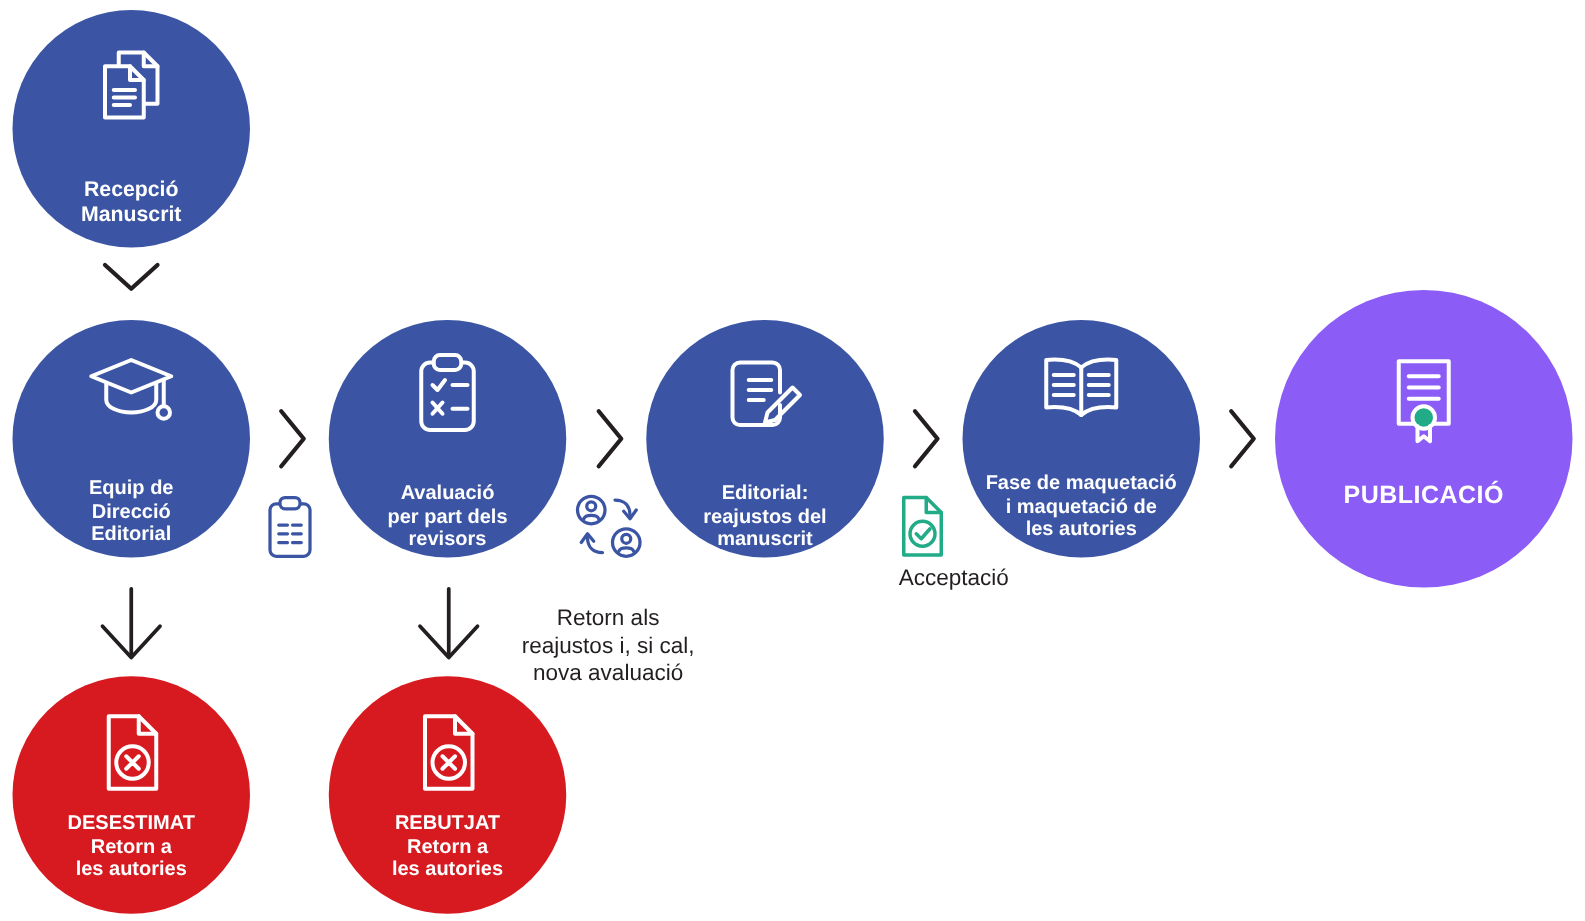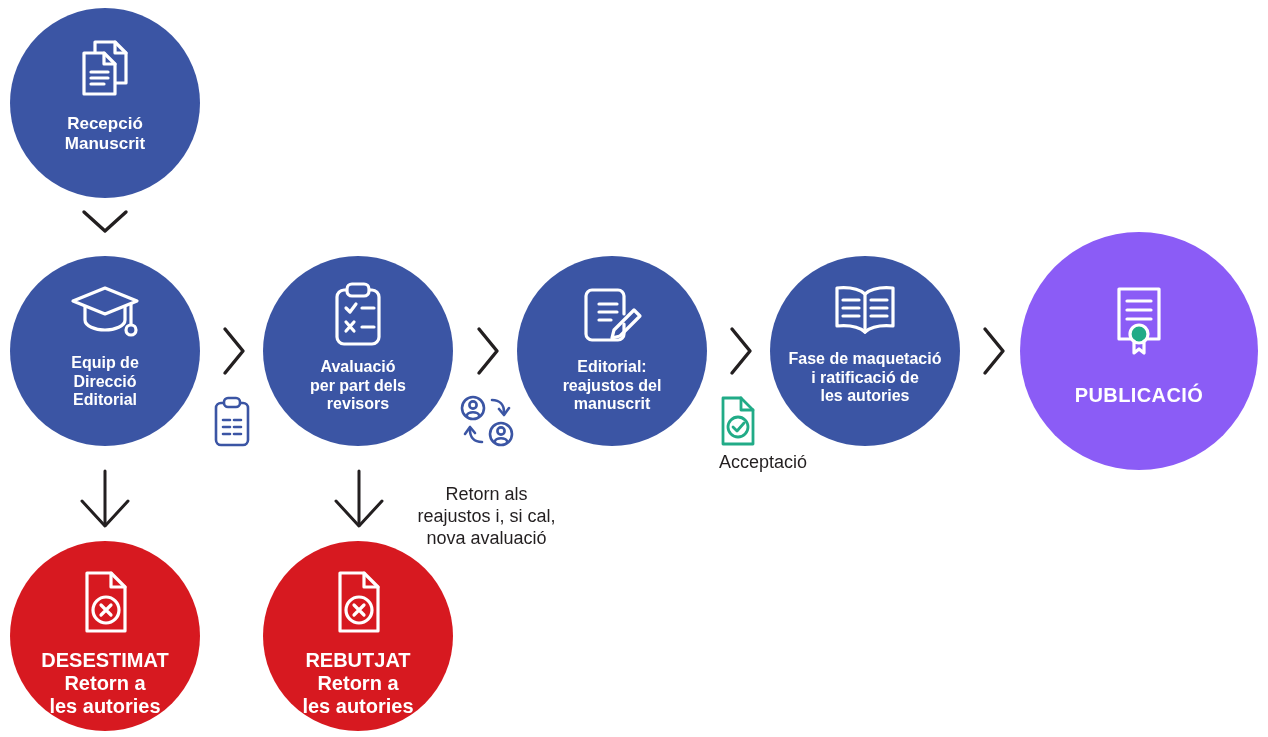--- a/index.html
+++ b/index.html
@@ -9,40 +9,40 @@
     overflow:hidden;position:relative;
   }
   #stage{position:absolute;left:0;top:0;width:1268px;height:737px;}
 
   .node{position:absolute;border-radius:50%;display:flex;flex-direction:column;
         align-items:center;justify-content:flex-start;box-sizing:border-box;}
   .node .ico{display:block;}
   .node .lbl{color:#ffffff;font-weight:bold;text-align:center;line-height:1.16;}
 
   
-  .blue{background:#3b55a4;}
+  .blue{background:#3b55a4;gap:27px;}
   .red{background:#d71920;}
   .green{background:#8b5cf6;}
 
   .n-top{left:10px;top:8px;width:190px;height:190px;padding-top:26px;}
   .n-top .lbl{font-size:17px;margin-top:8px;}
 
   .row{top:256px;width:190px;height:190px;padding-top:26px;}
   .row .lbl{font-size:16px;margin-top:6px;}
 
   .n1{left:10px;align-items:center;}
   .n2{left:263px;}
   .n3{left:517px;}
   .n4{left:770px;}
 
   .n5{left:1020px;top:232px;width:238px;height:238px;padding-top:52px;}
   .n5 .lbl{font-size:20px;margin-top:22px;letter-spacing:.4px;}
 
   .bot{top:541px;width:190px;height:190px;padding-top:28px;}
-  .bot .lbl{font-size:20px;margin-top:10px;}
+  .bot .lbl{font-size:16px;margin-top:10px;}
   .b1{left:10px;}
   .b2{left:263px;}
 
   
   .chev{position:absolute;width:30px;height:52px;}
   .c1{left:219px;top:325px;}
   .c2{left:473px;top:325px;}
   .c3{left:726px;top:325px;}
   .c4{left:979px;top:325px;}
 
@@ -161,21 +161,21 @@
       <svg width="72" height="58" viewBox="0 0 72 58" fill="none" stroke="#fff" stroke-width="3.2" stroke-linejoin="round" stroke-linecap="round">
         <path d="M36 12 v38"></path>
         <path d="M36 12 c-7 -6 -17 -7 -28 -6 v38 c11 -1 21 0 28 6"></path>
         <path d="M36 12 c7 -6 17 -7 28 -6 v38 c-11 -1 -21 0 -28 6"></path>
         <path d="M14 18 h16 M14 26 h16 M14 34 h16"></path>
         <path d="M42 18 h16 M42 26 h16 M42 34 h16"></path>
       </svg>
     </span>
     <div class="lbl">
       <div>Fase de maquetació</div>
-      <div>i ratificació de</div>
+      <div>i maquetació de</div>
       <div>les autories</div>
     </div>
   </div>
 
   <div class="chev c4">
     <svg width="30" height="52" viewBox="0 0 30 52" fill="none" stroke="#231f20" stroke-width="3.4" stroke-linecap="round" stroke-linejoin="round">
       <polyline points="6,4 24,26 6,48"></polyline>
     </svg>
   </div>
 

